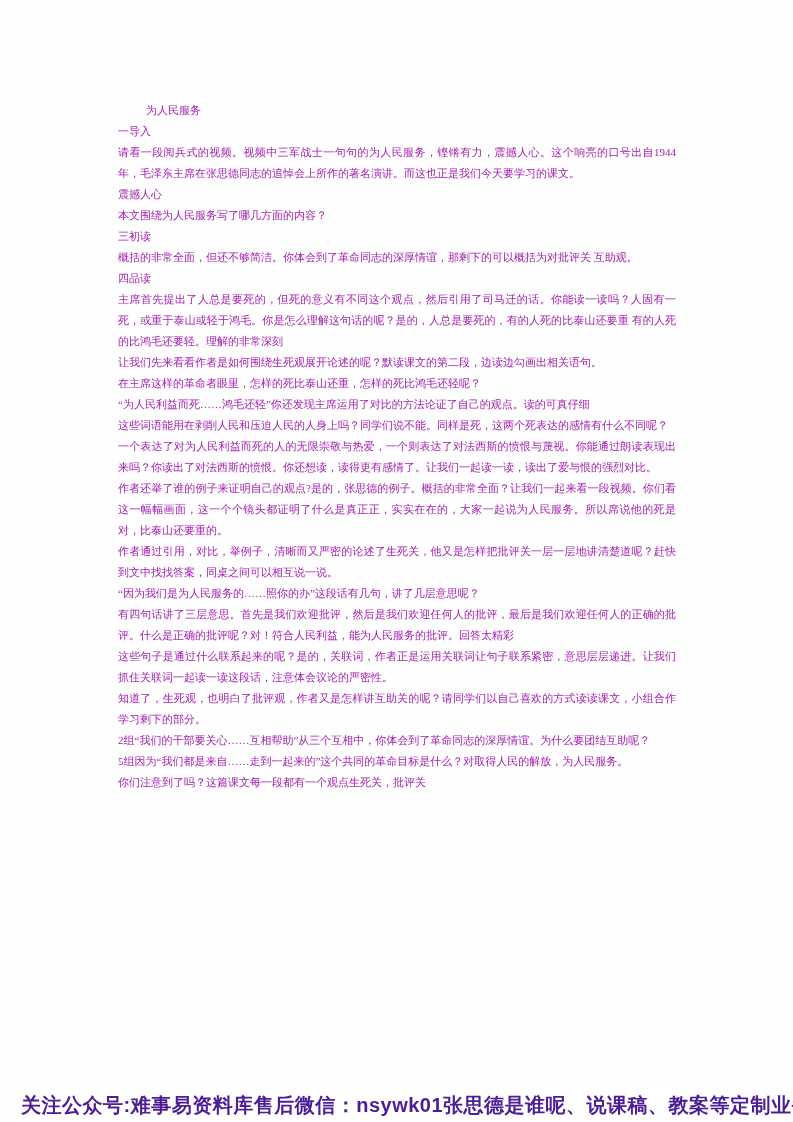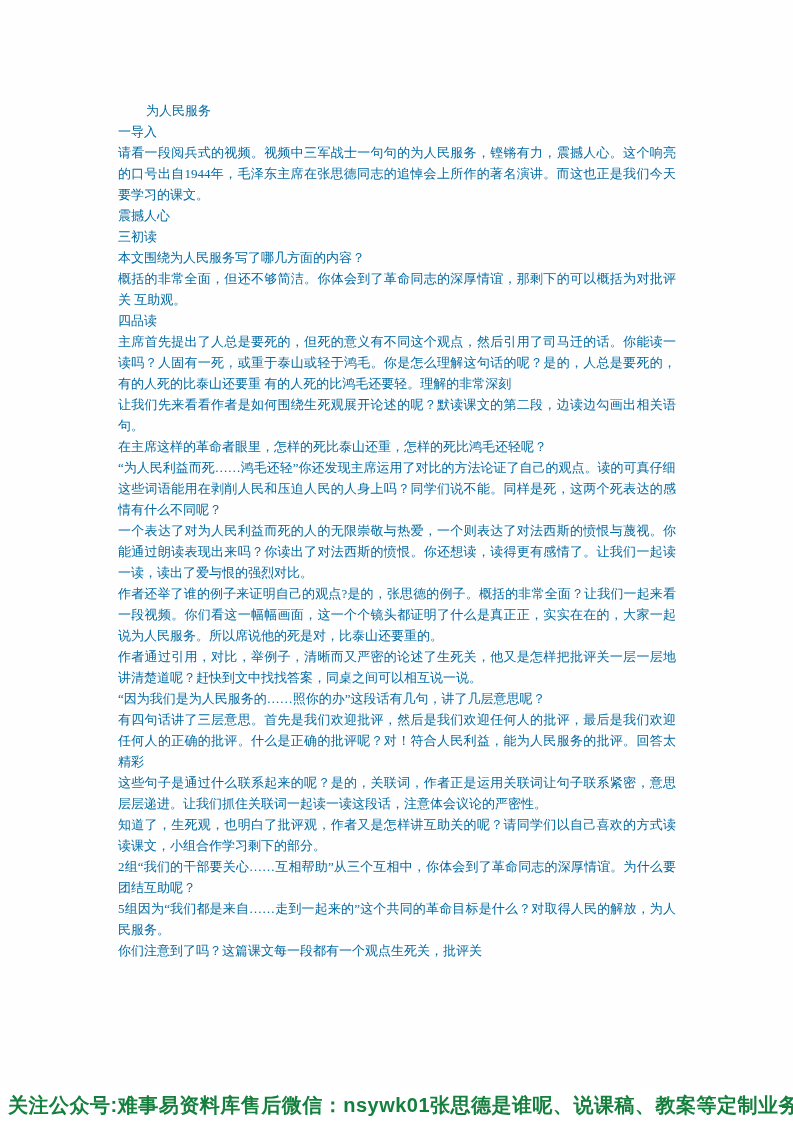--- a/index.html
+++ b/index.html
@@ -13,64 +13,64 @@
     height: 1122px;
     background: #fefefe;
     overflow: hidden;
     font-family: "Liberation Serif", "DejaVu Serif", serif;
   }
   .doc-content {
     position: absolute;
     left: 118px;
     top: 100px;
     width: 558px;
-    color: #0369a1;
-    font-size: 13px;
+    color: #a21caf;
+    font-size: 11px;
     line-height: 21px;
     text-align: justify;
   }
   .doc-content p {
     margin: 0;
     padding: 0;
   }
   .doc-title {
     text-indent: 28px;
   }
   .promo-banner {
     position: absolute;
-    left: 0;
+    left: 13px;
     right: 0;
     bottom: 0;
     height: 34px;
     background: #ffffff;
     display: flex;
     align-items: center;
     justify-content: space-between;
     padding: 0 8px;
     box-sizing: border-box;
     font-family: "Liberation Sans", "DejaVu Sans", sans-serif;
     font-weight: 700;
     font-size: 20px;
-    color: #15803d;
+    color: #4c1d95;
     letter-spacing: 0.5px;
     white-space: nowrap;
   }
 </style>
 </head>
 <body>
 
 <div class="page">
 
   <div class="doc-content">
     <p class="doc-title">为人民服务</p>
     <p>一导入</p>
     <p>请看一段阅兵式的视频。视频中三军战士一句句的为人民服务，铿锵有力，震撼人心。这个响亮的口号出自1944年，毛泽东主席在张思德同志的追悼会上所作的著名演讲。而这也正是我们今天要学习的课文。</p>
     <p>震撼人心</p>
+    <p>本文围绕为人民服务写了哪几方面的内容？</p>
     <p>三初读</p>
-    <p>本文围绕为人民服务写了哪几方面的内容？</p>
     <p>概括的非常全面，但还不够简洁。你体会到了革命同志的深厚情谊，那剩下的可以概括为对批评关 互助观。</p>
     <p>四品读</p>
     <p>主席首先提出了人总是要死的，但死的意义有不同这个观点，然后引用了司马迁的话。你能读一读吗？人固有一死，或重于泰山或轻于鸿毛。你是怎么理解这句话的呢？是的，人总是要死的，有的人死的比泰山还要重 有的人死的比鸿毛还要轻。理解的非常深刻</p>
     <p>让我们先来看看作者是如何围绕生死观展开论述的呢？默读课文的第二段，边读边勾画出相关语句。</p>
     <p>在主席这样的革命者眼里，怎样的死比泰山还重，怎样的死比鸿毛还轻呢？</p>
     <p>“为人民利益而死……鸿毛还轻”你还发现主席运用了对比的方法论证了自己的观点。读的可真仔细</p>
     <p>这些词语能用在剥削人民和压迫人民的人身上吗？同学们说不能。同样是死，这两个死表达的感情有什么不同呢？</p>
     <p>一个表达了对为人民利益而死的人的无限崇敬与热爱，一个则表达了对法西斯的愤恨与蔑视。你能通过朗读表现出来吗？你读出了对法西斯的愤恨。你还想读，读得更有感情了。让我们一起读一读，读出了爱与恨的强烈对比。</p>
     <p>作者还举了谁的例子来证明自己的观点?是的，张思德的例子。概括的非常全面？让我们一起来看一段视频。你们看这一幅幅画面，这一个个镜头都证明了什么是真正正，实实在在的，大家一起说为人民服务。所以席说他的死是对，比泰山还要重的。</p>
     <p>作者通过引用，对比，举例子，清晰而又严密的论述了生死关，他又是怎样把批评关一层一层地讲清楚道呢？赶快到文中找找答案，同桌之间可以相互说一说。</p>

